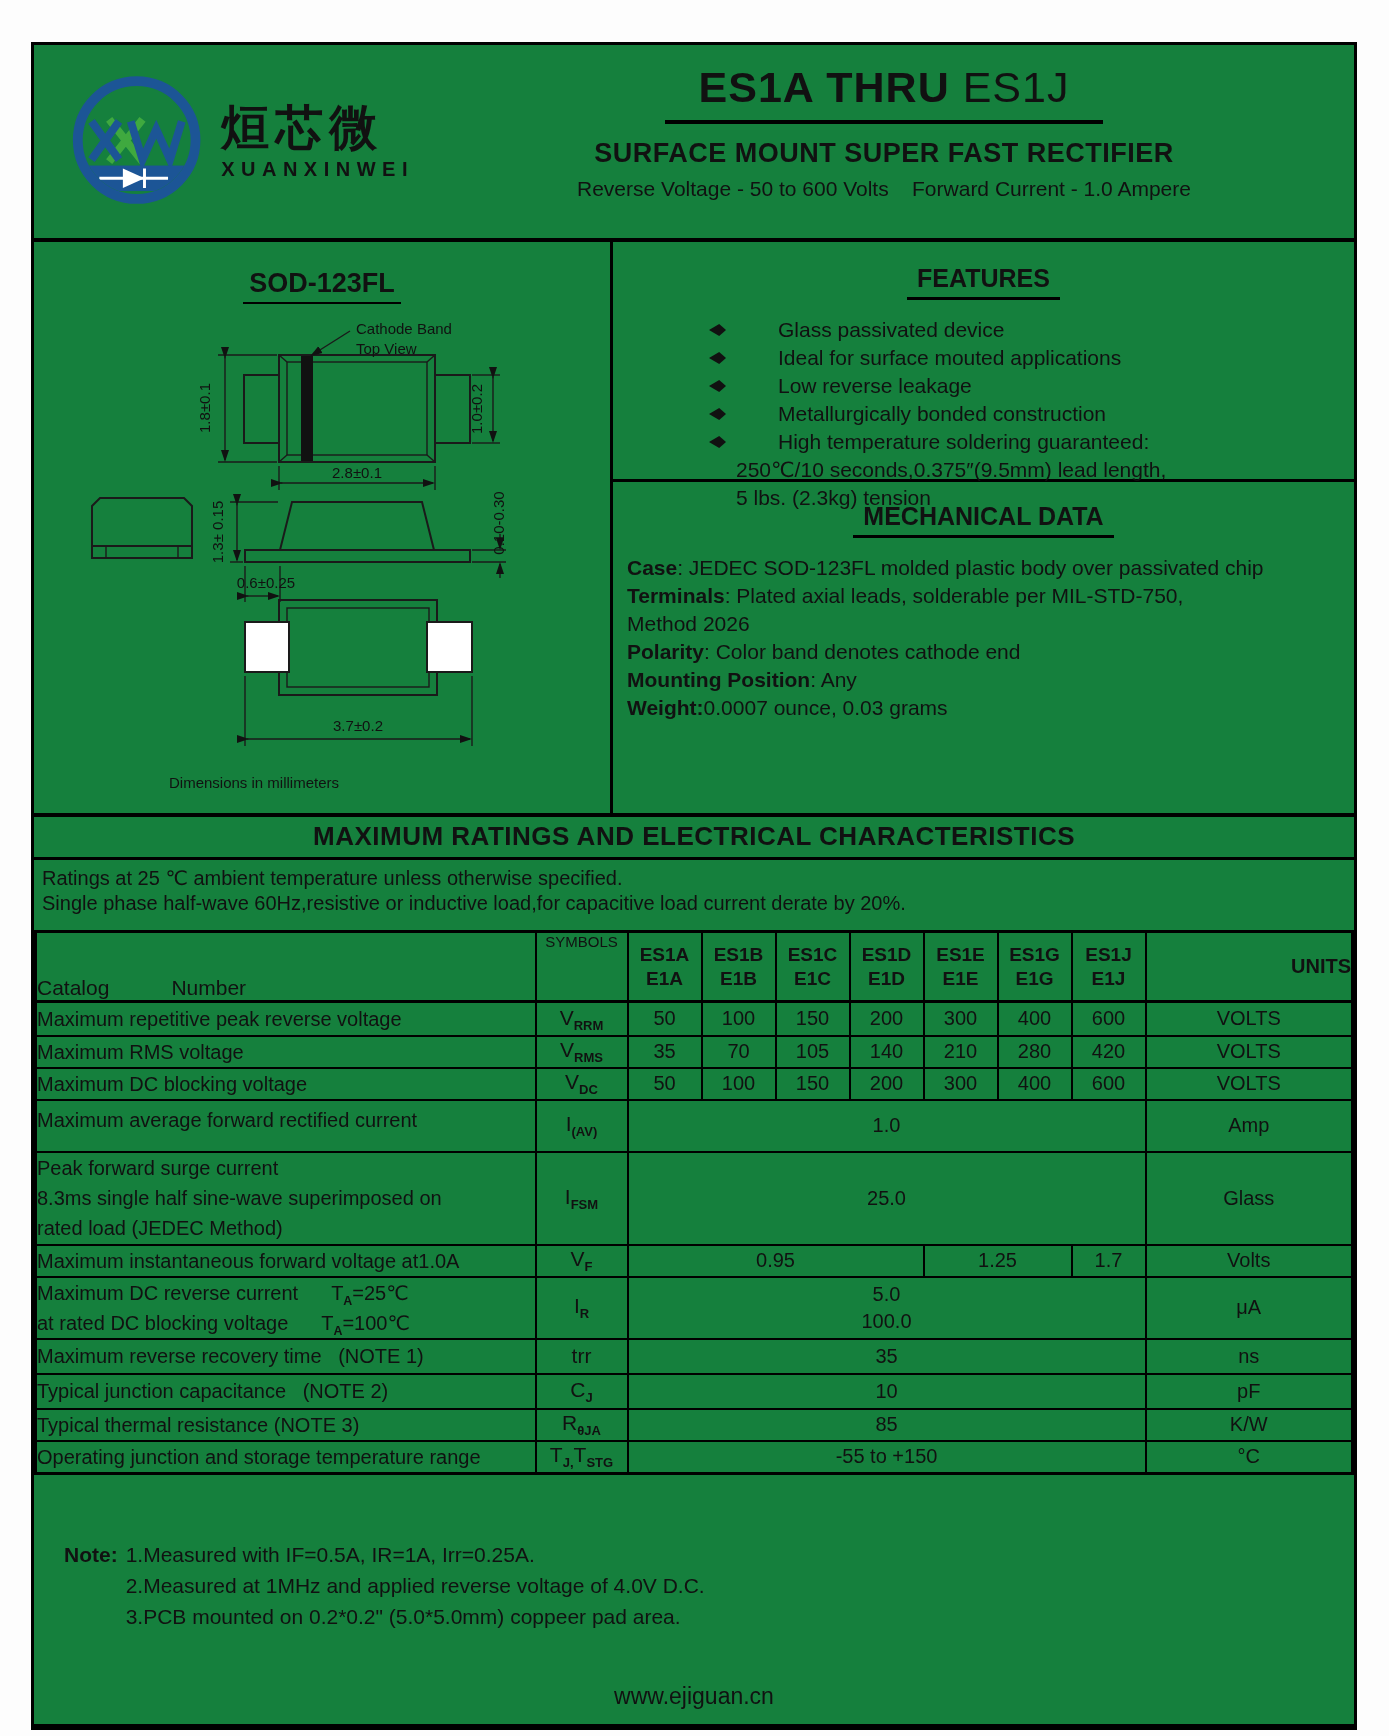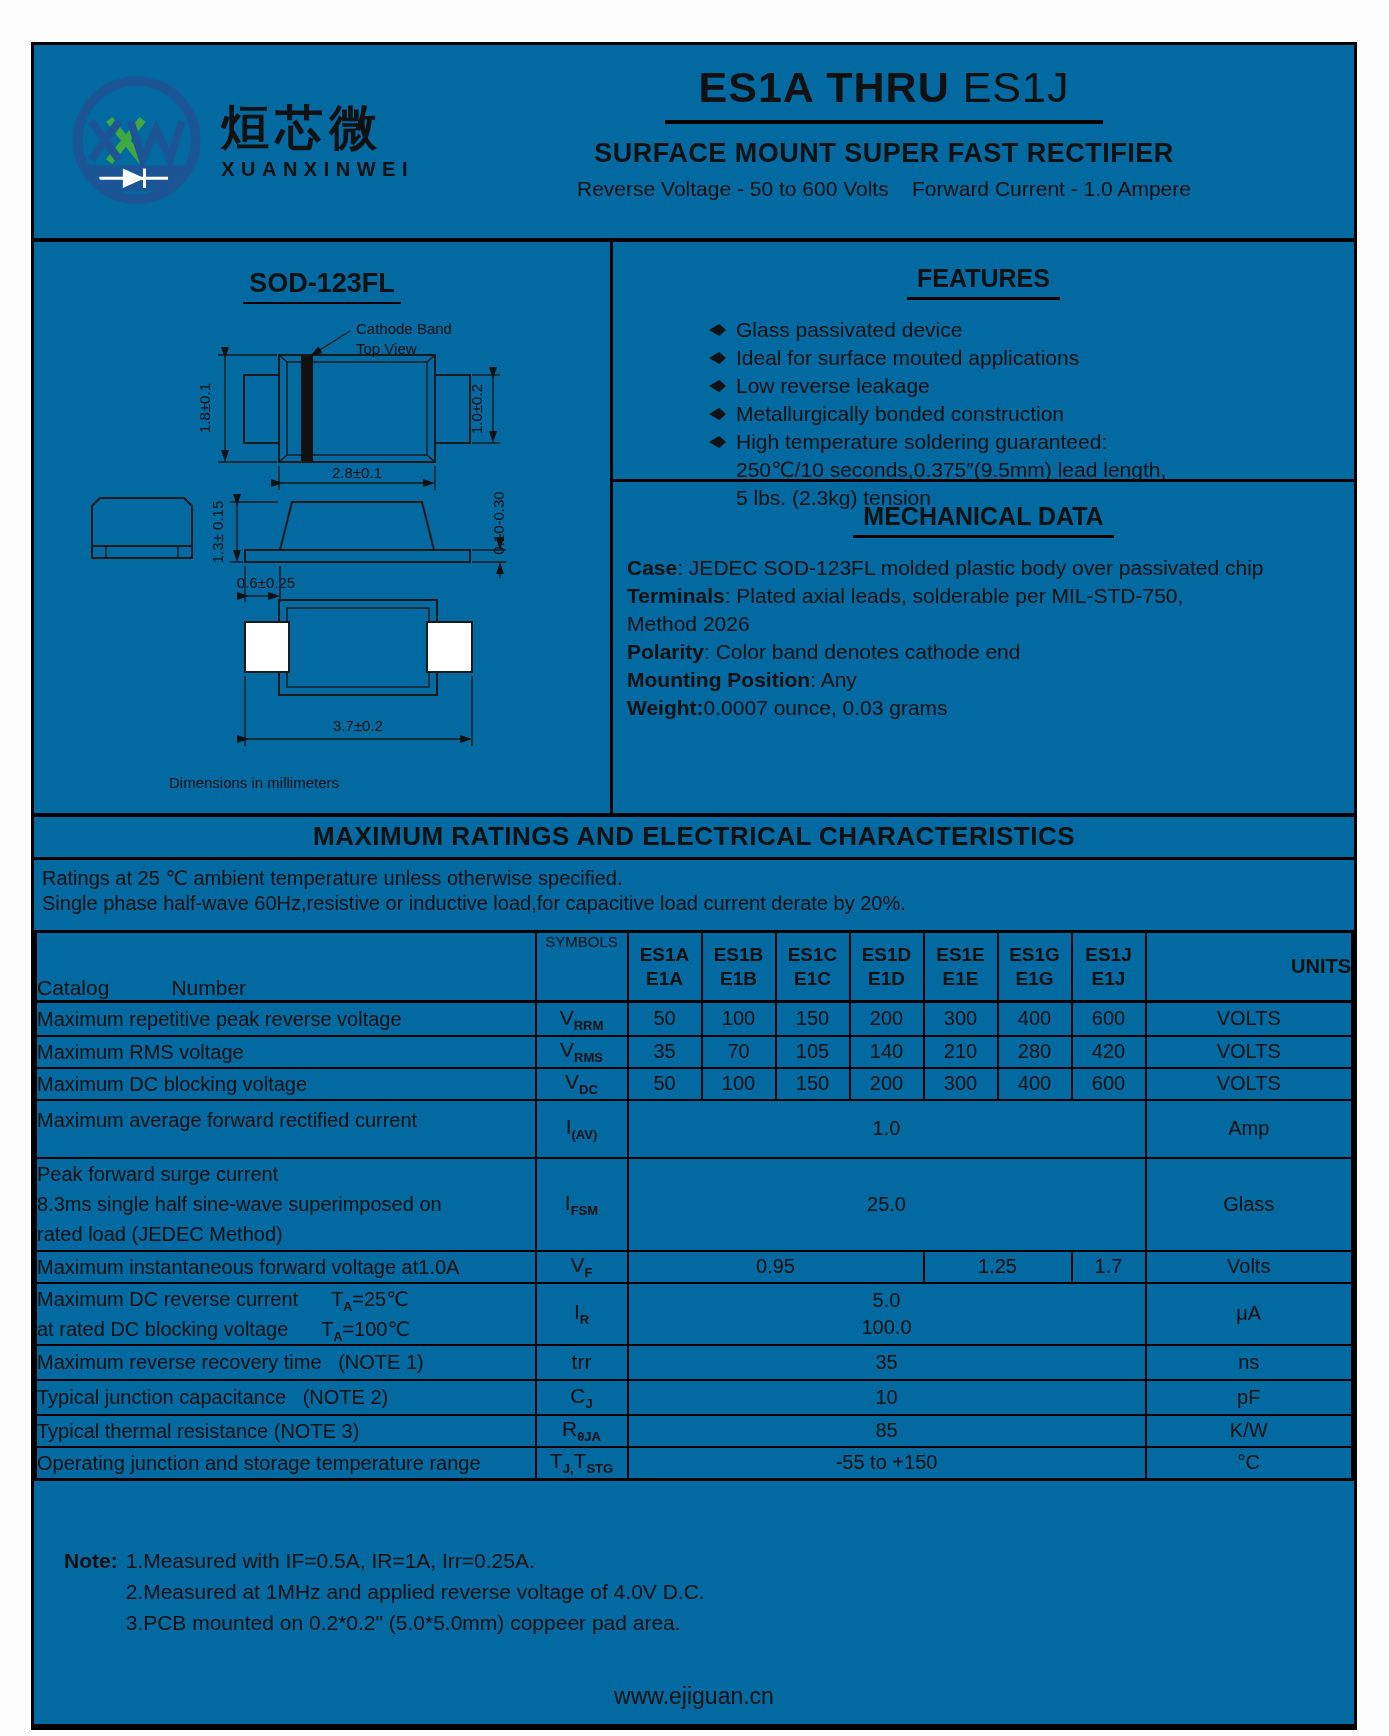--- a/index.html
+++ b/index.html
@@ -3,21 +3,21 @@
 <meta charset="utf-8">
 <style>
   html,body{margin:0;padding:0;}
   body{
     width:1389px;height:1736px;position:relative;background:#fdfdfd;
     font-family:"Liberation Sans","DejaVu Sans",sans-serif;color:#111;
     overflow:hidden;
   }
   .page{
     position:absolute;left:31px;top:42px;width:1326px;height:1688px;
-    box-sizing:border-box;border:3px solid #000;border-bottom-width:6px;background:#0369a1;
+    box-sizing:border-box;border:3px solid #000;border-bottom-width:6px;background:#15803d;
   }
   
   .header{height:197px;box-sizing:border-box;border-bottom:4px solid #000;display:flex;}
   .logo-wrap{width:380px;display:flex;align-items:center;padding-left:32px;box-sizing:border-box;}
   .logo-text{margin-left:10px;}
   .logo-cn{font-size:48px;font-weight:bold;letter-spacing:6px;line-height:52px;}
   .logo-en{font-size:20px;font-weight:bold;letter-spacing:6.5px;margin-top:4px;}
   .title-wrap{flex:1;text-align:center;padding-top:18px;}
   h1.doc-title{
     margin:0;font-size:43px;letter-spacing:1px;display:inline-block;
@@ -31,21 +31,21 @@
   .mid{height:575px;box-sizing:border-box;border-bottom:4px solid #000;display:flex;}
   .col-left{width:579px;box-sizing:border-box;border-right:3px solid #000;position:relative;}
   .pkg-title{text-align:center;margin-top:26px;font-size:27px;font-weight:bold;}
   .pkg-title span{display:inline-block;border-bottom:2px solid #000;padding:0 6px 3px;}
   .pkg-caption{position:absolute;left:0;width:440px;bottom:22px;text-align:center;font-size:15px;}
   .col-right{flex:1;display:flex;flex-direction:column;}
   .features{height:240px;box-sizing:border-box;border-bottom:3px solid #000;padding-top:22px;}
   .sec-title{text-align:center;font-size:25px;font-weight:bold;}
   .sec-title span{display:inline-block;border-bottom:3px solid #000;padding:0 10px 4px;}
   .feat-list{margin:16px 0 0 96px;}
-  .feat{display:flex;align-items:baseline;font-size:21px;line-height:28px;}
+  .feat{display:flex;align-items:baseline;font-size:21px;line-height:28px;gap:42px;}
   .feat.cont{padding-left:27px;}
   .bullet{width:17px;height:12px;background:#111;margin-right:10px;flex-shrink:0;align-self:center;
     clip-path:polygon(0 50%,60% 0,100% 50%,60% 100%);}
   .mech{padding:20px 14px 0 14px;}
   .mline{font-size:21px;line-height:28px;}
   .mline b{font-weight:700;}
   
   .ratings-bar{box-sizing:border-box;border-bottom:3px solid #000;text-align:center;
     font-size:26px;font-weight:bold;padding:4px 0 5px;letter-spacing:0.5px;}
   .ratings-cond{padding:6px 0 4px 8px;font-size:20px;line-height:25px;}
@@ -318,21 +318,21 @@
           <td class="sym"><span>V</span><sub>DC</sub></td>
           <td class="val">50</td>
           <td class="val">100</td>
           <td class="val">150</td>
           <td class="val">200</td>
           <td class="val">300</td>
           <td class="val">400</td>
           <td class="val">600</td>
           <td class="unit">VOLTS</td>
         </tr>
-        <tr style="height: 58px;">
+        <tr style="height: 52px;">
           <td class="lbl top"><div>Maximum average forward rectified current</div></td>
           <td class="sym"><span>I</span><sub>(AV)</sub></td>
           <td class="val" colspan="7">1.0</td>
           <td class="unit">Amp</td>
         </tr>
         <tr style="height: 93px;">
           <td class="lbl"><div>Peak forward surge current</div><div>8.3ms single half sine-wave superimposed on</div><div>rated load (JEDEC Method)</div></td>
           <td class="sym"><span>I</span><sub>FSM</sub></td>
           <td class="val" colspan="7">25.0</td>
           <td class="unit">Glass</td>

